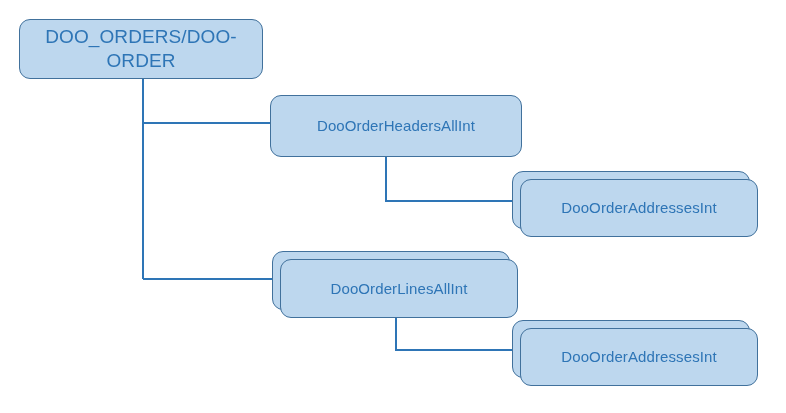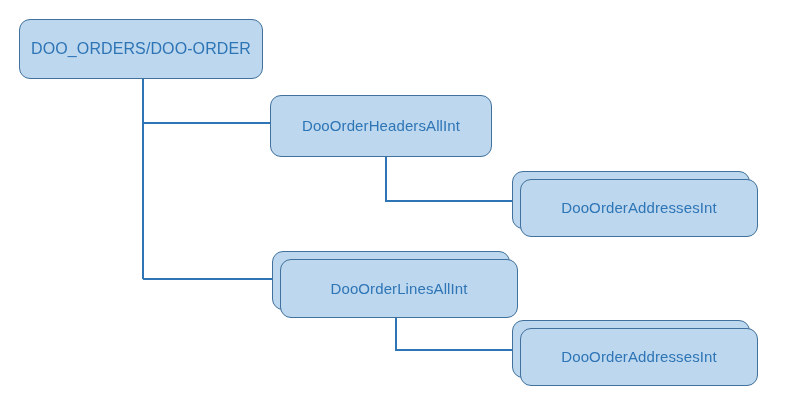--- a/index.html
+++ b/index.html
@@ -43,21 +43,21 @@
     padding: 2px 10px;
   }
   .node-shadow {
     position: absolute;
     box-sizing: border-box;
     background: #bdd7ee;
     border: 1.4px solid #41719c;
     border-radius: 11px;
   }
   .node-root {
-    font-size: 16px;
+    font-size: 19px;
   }
   .stack-group {
     position: absolute;
   }
 </style>
 </head>
 <body>
 
 <div id="diagram-canvas">
 
@@ -73,21 +73,21 @@
       <path d="M 386 157 L 386 201 L 512 201"></path>
 
       <path d="M 396 310 L 396 350 L 512 350"></path>
     </g>
   </svg>
 
   <div class="node node-root" style="left:19px; top:19px; width:244px; height:60px;">
     <span>DOO_ORDERS/DOO-ORDER</span>
   </div>
 
-  <div class="node" style="left:270px; top:95px; width:222px; height:62px;">
+  <div class="node" style="left:270px; top:95px; width:252px; height:62px;">
     <span>DooOrderHeadersAllInt</span>
   </div>
 
   <div class="stack-group" style="left:0px; top:0px; width:786px; height:413px;">
     <div class="node-shadow" style="left:512px; top:171px; width:238px; height:58px;"></div>
     <div class="node" style="left:520px; top:179px; width:238px; height:58px;">
       <span>DooOrderAddressesInt</span>
     </div>
   </div>
 

